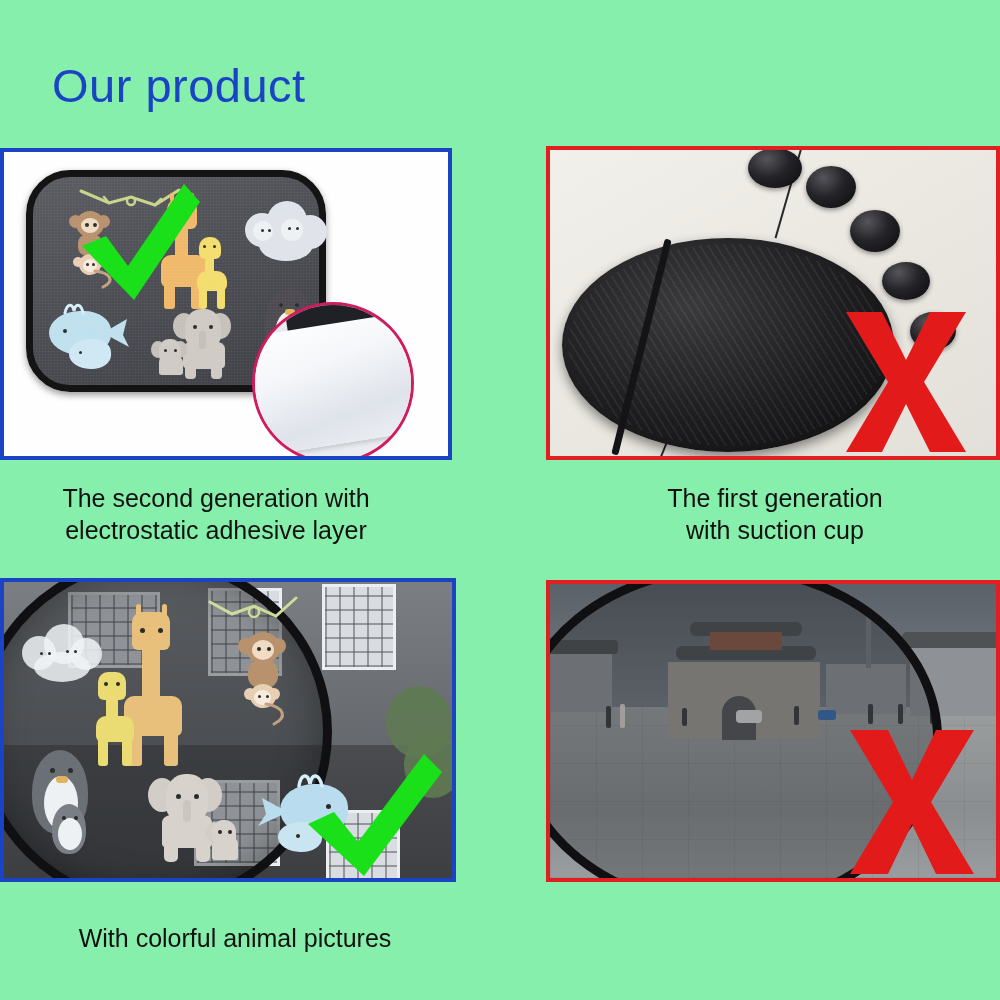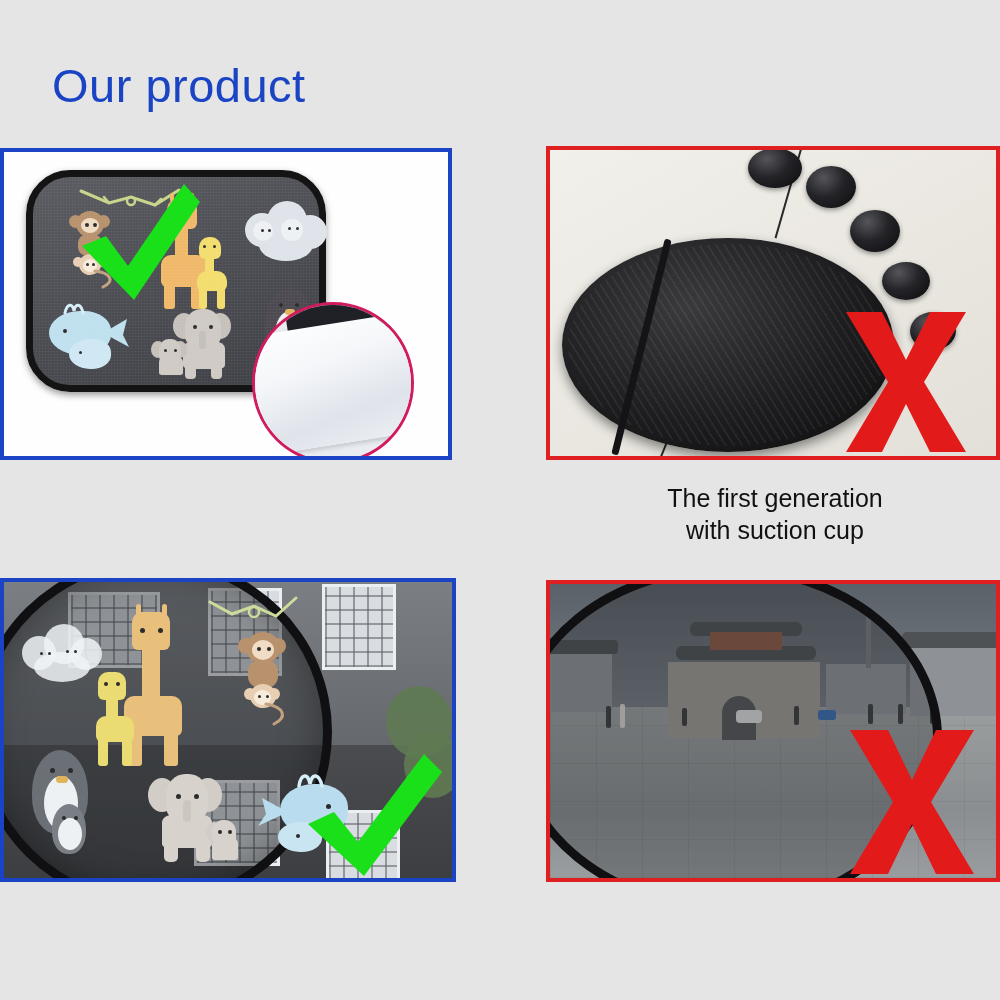--- a/index.html
+++ b/index.html
@@ -3,21 +3,21 @@
 <meta charset="utf-8">
 <title>Product Comparison Infographic</title>
 <style>
   * { box-sizing: border-box; margin: 0; padding: 0; }
   html, body {
     width: 1000px; height: 1000px;
     background: #ffffff;
     font-family: "Liberation Sans", sans-serif;
     overflow: hidden;
   }
-  .page { position: relative; width: 1000px; height: 1000px; background: #e5e5e5; }
+  .page { position: relative; width: 1000px; height: 1000px; background: #86efac; }
 
   
   .heading {
     position: absolute; top: 58px;
     font-size: 47px; font-weight: 400;
     letter-spacing: 0.5px; white-space: nowrap;
   }
   .heading-left  { left: 52px;  color: #1a44c4; }
   .heading-right { left: 570px; color: #e8231c; }
 
@@ -500,17 +500,20 @@
       </div>
 
       <div class="br-shade-overlay"></div>
 
       <svg style="position:absolute; left:286px; top:142px; width:152px; height:152px;" viewBox="0 0 152 152">
         <path d="M14 4 L52 4 L76 54 L100 4 L138 4 L95 76 L138 148 L100 148 L76 98 L52 148 L14 148 L57 76 Z" fill="#e31a1a"></path>
       </svg>
     </div>
   </div>
 
+  <div class="caption" id="cap-tl">The second generation with
+electrostatic adhesive layer</div>
   <div class="caption" id="cap-tr">The first generation
 with suction cup</div>
+  <div class="caption" id="cap-bl">With colorful animal pictures</div>
 
 
 </div>
 
 </body></html>

